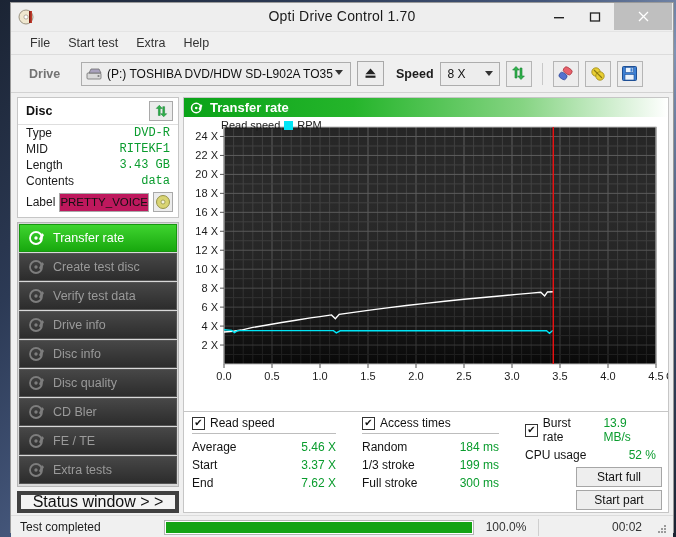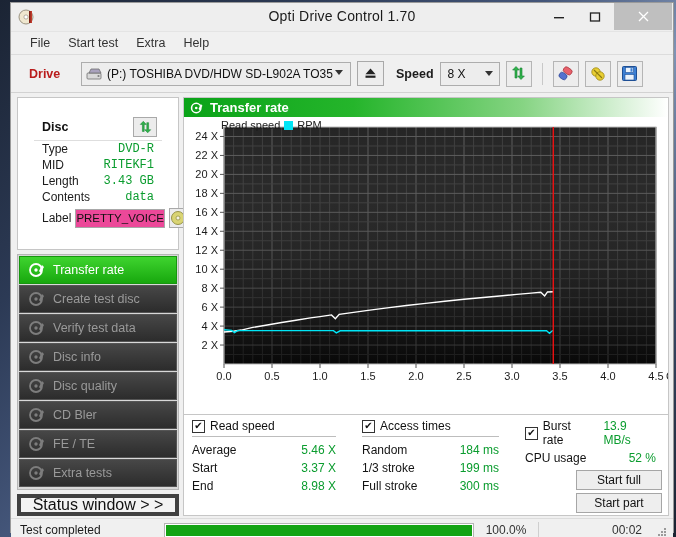--- a/index.html
+++ b/index.html
@@ -62,21 +62,21 @@
   }
   
   #toolbar {
     height: 38px; flex: 0 0 38px;
     background: #f0f0f0;
     display: flex; align-items: center;
     padding: 0 8px;
     gap: 6px;
     border-bottom: 1px solid #d2d2d2;
   }
-  #drive-label { font-size: 12.5px; font-weight: bold; color: #b91c1c; width: 56px; padding-left:10px;}
+  #drive-label { font-size: 12.5px; font-weight: bold; color: #737373; width: 56px; padding-left:10px;}
   #drive-combo {
     width: 270px; height: 24px;
     background: #ededed;
     border: 1px solid #adadad;
     display: flex; align-items: center;
     font-size: 12px; color: #111;
     position: relative;
     padding-left: 4px;
   }
   #drive-combo .hdd { width: 17px; height: 14px; margin-right: 4px; flex:0 0 17px;}
@@ -110,21 +110,21 @@
   
   #body { flex: 1; display: flex; background: #f0f0f0; padding: 0; }
   
   #left {
     width: 172px; flex: 0 0 172px;
     display: flex; flex-direction: column;
     padding: 4px 4px 2px 6px;
   }
   #disc-box {
     background: #fff; border: 1px solid #c6c6c6;
-    padding: 16px; flex: 0 0 auto;
+    padding: 0; flex: 0 0 auto;
   }
   #disc-head {
     display: flex; align-items: center; justify-content: space-between;
     padding: 3px 5px 3px 8px;
     border-bottom: 1px solid #dedede;
   }
   #disc-head .t { font-size: 12.5px; font-weight: bold; color: #111; }
   #disc-refresh {
     width: 24px; height: 20px; background: #ececec; border: 1px solid #a9a9a9;
     display:flex;align-items:center;justify-content:center;
@@ -134,21 +134,21 @@
     font-size: 12px; padding: 1px 8px 1px 8px;
   }
   .disc-row .k { color: #1b1b1b; }
   .disc-row .v { color: #0a9c2e; font-family: Liberation Mono, monospace; }
   #label-row {
     display: flex; align-items: center; gap: 4px;
     padding: 3px 5px 5px 8px;
   }
   #label-row .k { font-size: 12px; color: #1b1b1b; }
   #label-field {
-    flex: 1; height: 19px; background: #ec4899; border: 1px solid #a8a8a8;
+    flex: 1; height: 19px; background: #be185d; border: 1px solid #a8a8a8;
     font-size: 11.5px; color: #111; text-align: center; line-height: 17px;
   }
   #label-icon {
     width: 22px; height: 20px; background: #ececec; border: 1px solid #a9a9a9;
     display:flex;align-items:center;justify-content:center;
   }
   #testlist {
     margin-top: 4px;
     background: #d8d8d8;
     border: 1px solid #b6b6b6;
@@ -420,20 +420,30 @@
         </div>
         <div class="test-item">
           <span class="ic">
             <svg width="18" height="18" viewBox="0 0 18 18">
               <circle cx="8" cy="9" r="6" fill="none" stroke="#7d7d7d" stroke-width="1.8"></circle>
               <circle cx="8" cy="9" r="1.7" fill="#7d7d7d"></circle>
               <path d="M11 10 L14 4 L16 6 L12.5 12 Z" fill="#7d7d7d"></path>
             </svg>
           </span>
           <span>Verify test data</span>
+        </div>
+        <div class="test-item">
+          <span class="ic">
+            <svg width="18" height="18" viewBox="0 0 18 18">
+              <circle cx="8" cy="9" r="6" fill="none" stroke="#7d7d7d" stroke-width="1.8"></circle>
+              <circle cx="8" cy="9" r="1.7" fill="#7d7d7d"></circle>
+              <path d="M11 10 L14 4 L16 6 L12.5 12 Z" fill="#7d7d7d"></path>
+            </svg>
+          </span>
+          <span>Drive info</span>
         </div>
         <div class="test-item">
           <span class="ic">
             <svg width="18" height="18" viewBox="0 0 18 18">
               <circle cx="8" cy="9" r="6" fill="none" stroke="#7d7d7d" stroke-width="1.8"></circle>
               <circle cx="8" cy="9" r="1.7" fill="#7d7d7d"></circle>
               <path d="M11 10 L14 4 L16 6 L12.5 12 Z" fill="#7d7d7d"></path>
             </svg>
           </span>
           <span>Disc info</span>
@@ -643,21 +653,21 @@
           <div class="srow">
             <span class="k">Average</span>
             <span class="v">5.46 X</span>
           </div>
           <div class="srow">
             <span class="k">Start</span>
             <span class="v">3.37 X</span>
           </div>
           <div class="srow">
             <span class="k">End</span>
-            <span class="v">8.98 X</span>
+            <span class="v">7.62 X</span>
           </div>
         </div>
 
         <div class="scol c2">
           <div class="shead">
             <span class="cb">✔</span>
             <span>Access times</span>
           </div>
           <div class="sunder"></div>
           <div class="srow">

